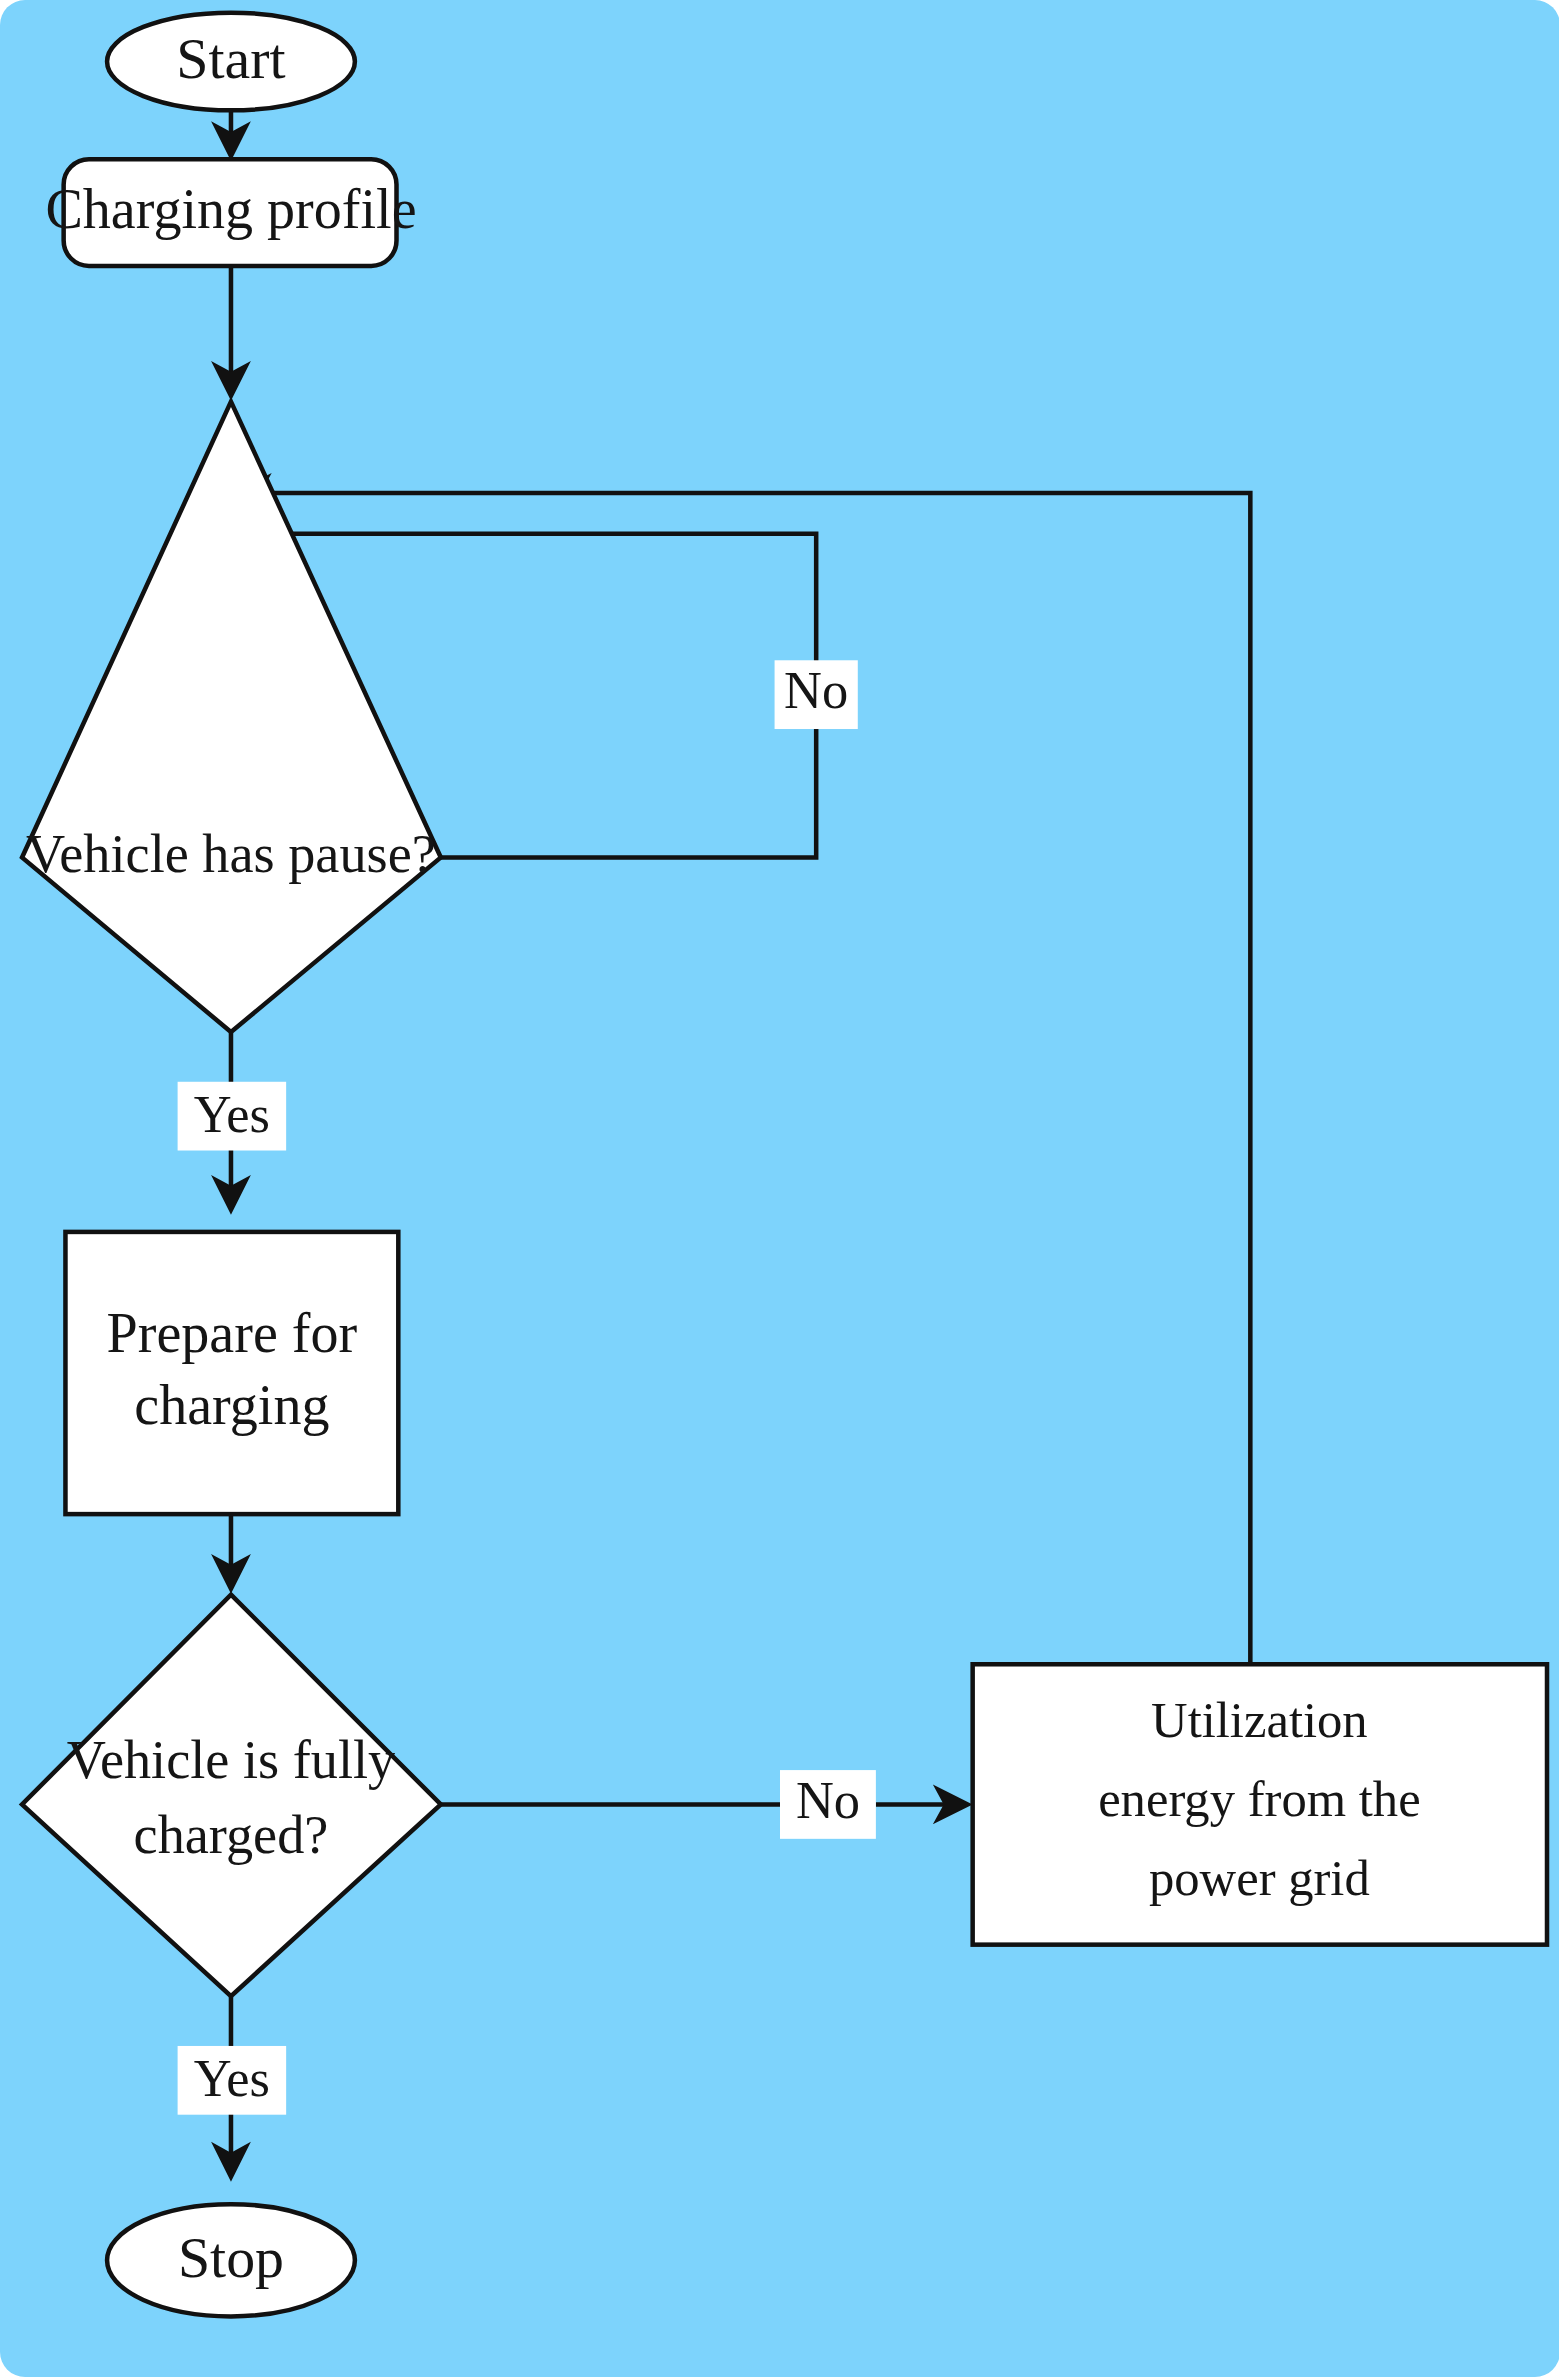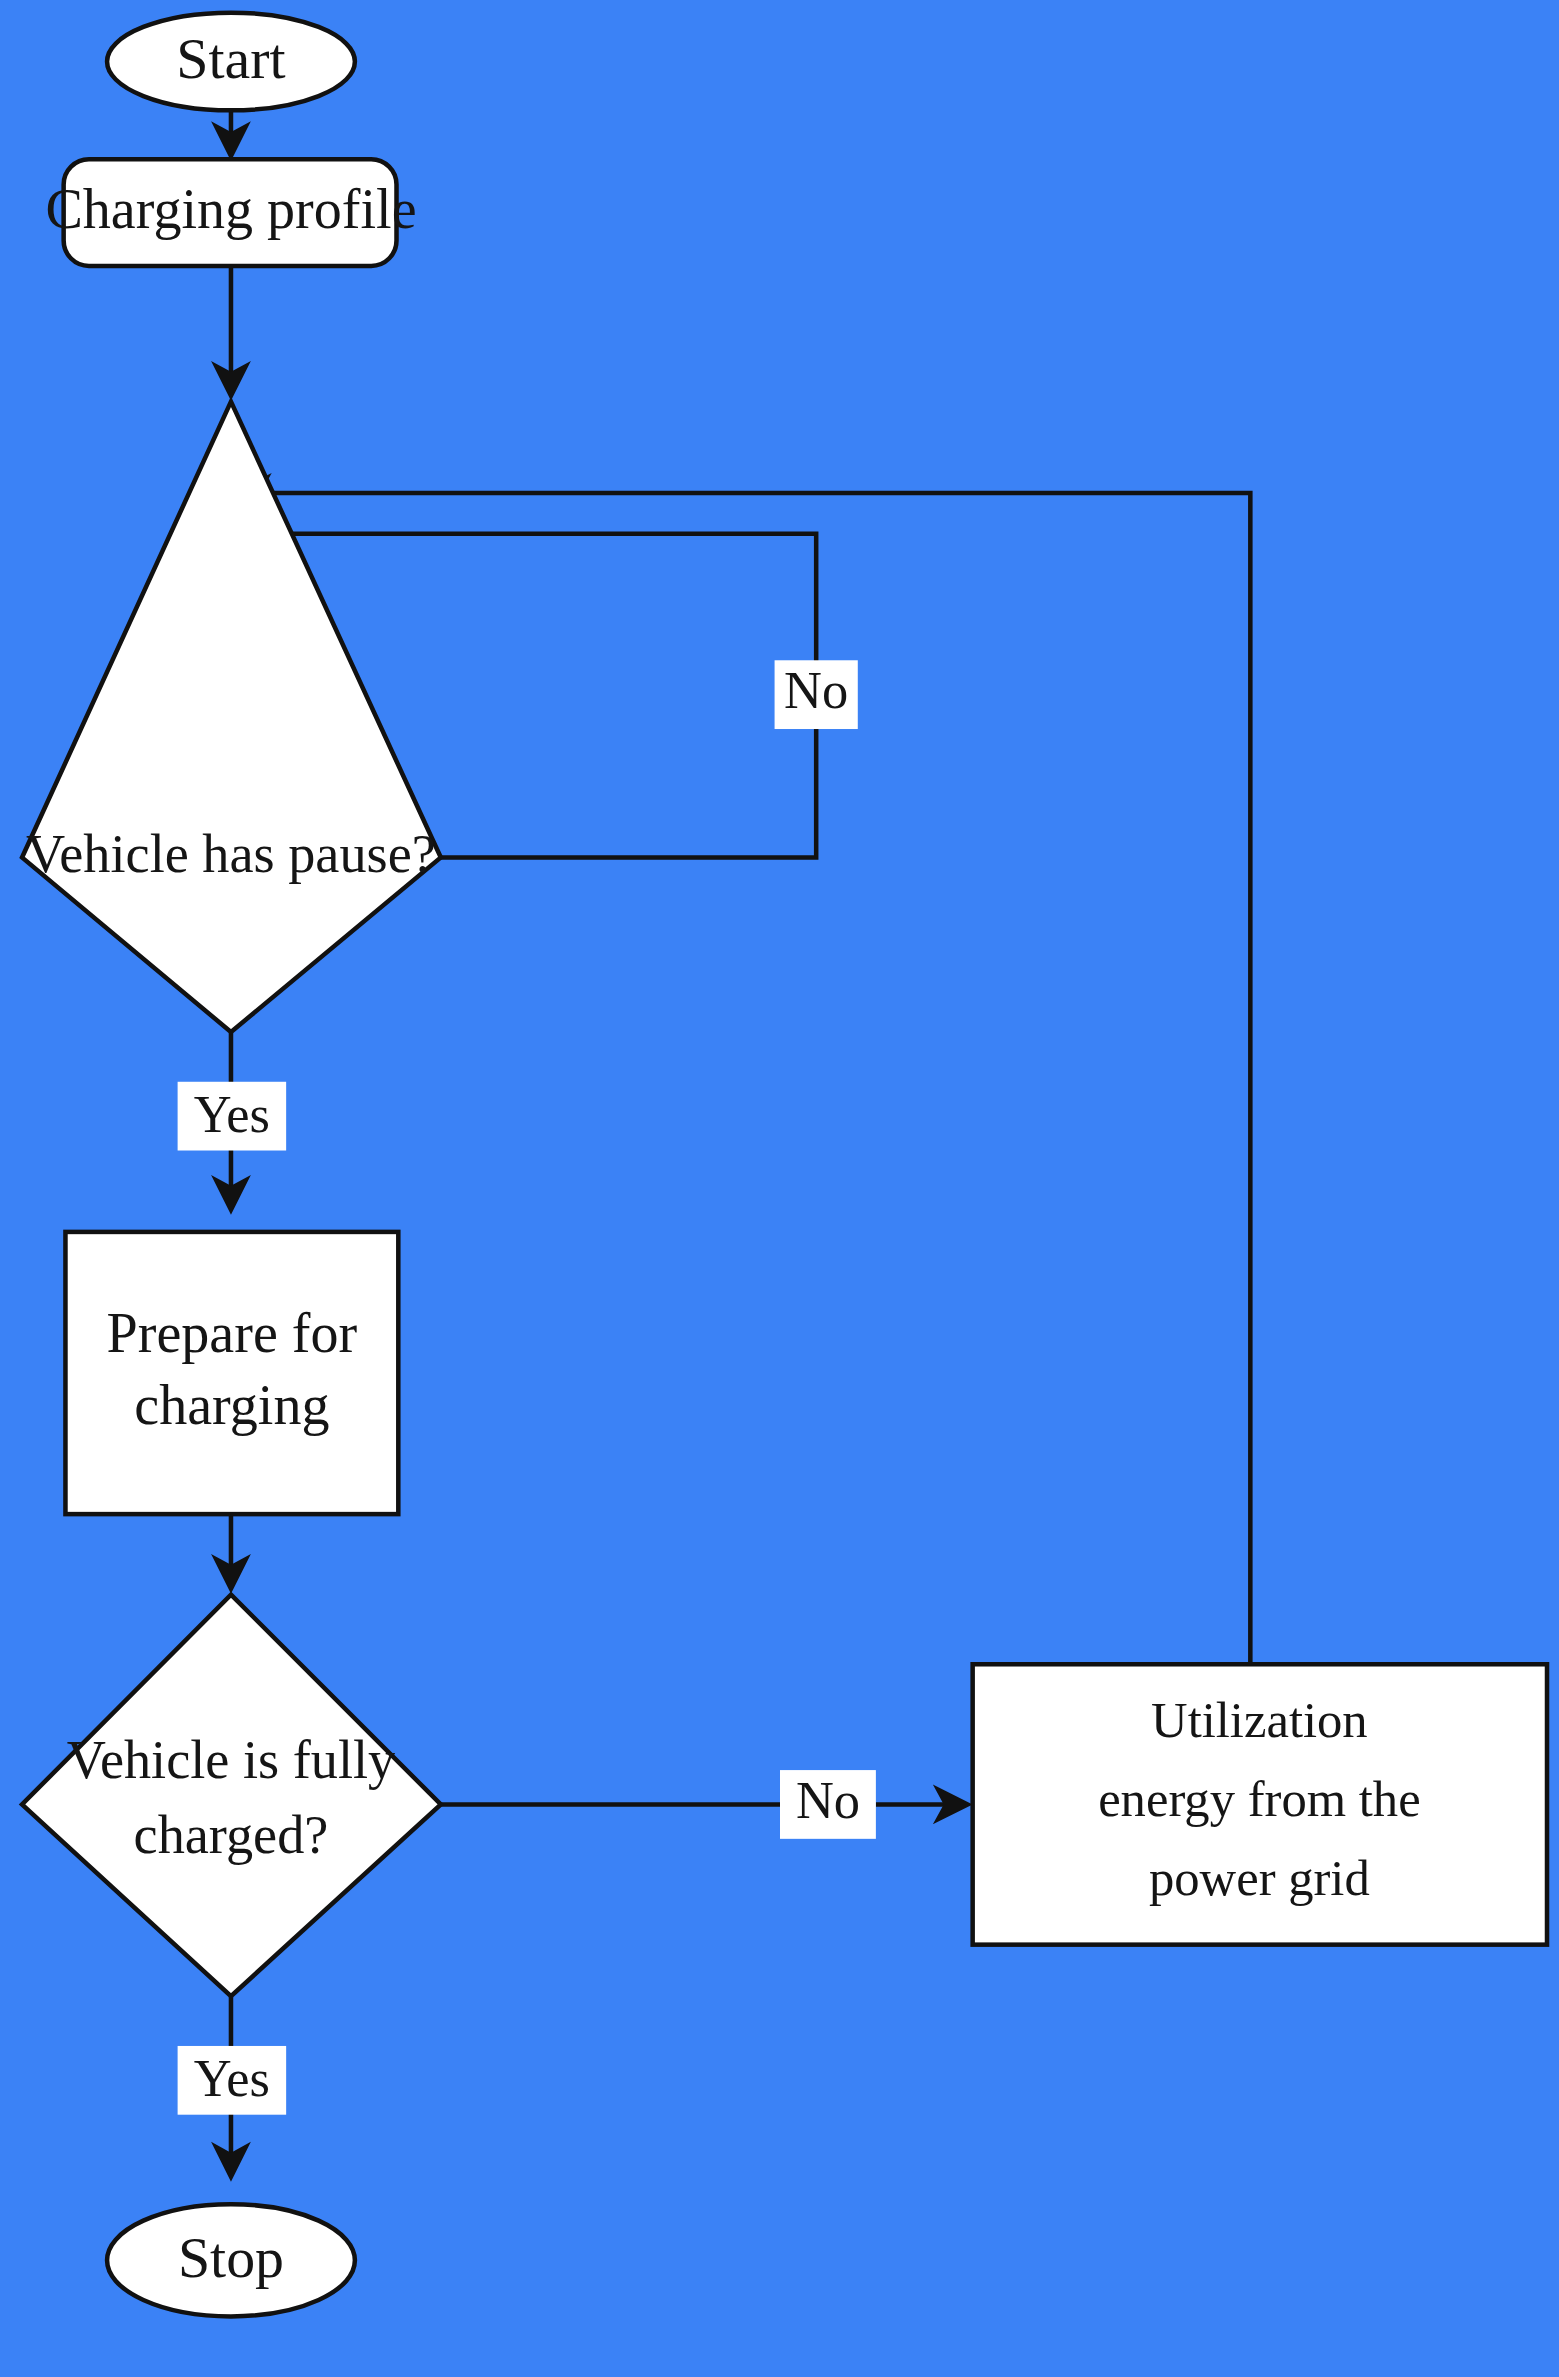--- a/index.html
+++ b/index.html
@@ -8,22 +8,23 @@
     padding: 0;
     background: #ffffff;
   }
   body {
     font-family: "Liberation Serif", "DejaVu Serif", serif;
   }
   #flow-root {
     position: relative;
     width: 1560px;
     height: 2377px;
-    background: #3b82f6;
+    background: #7dd3fc;
     overflow: hidden;
+    border-radius: 25px;
   }
   #flow-svg {
     position: absolute;
     left: 0;
     top: 0;
     width: 1560px;
     height: 2377px;
     display: block;
   }
   .node-text {

